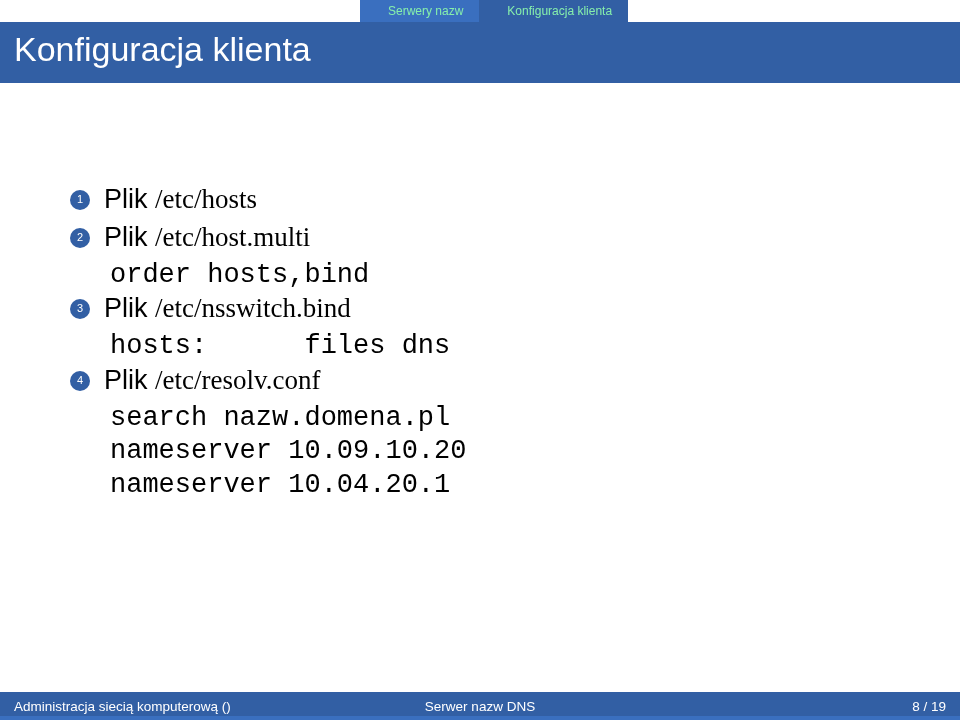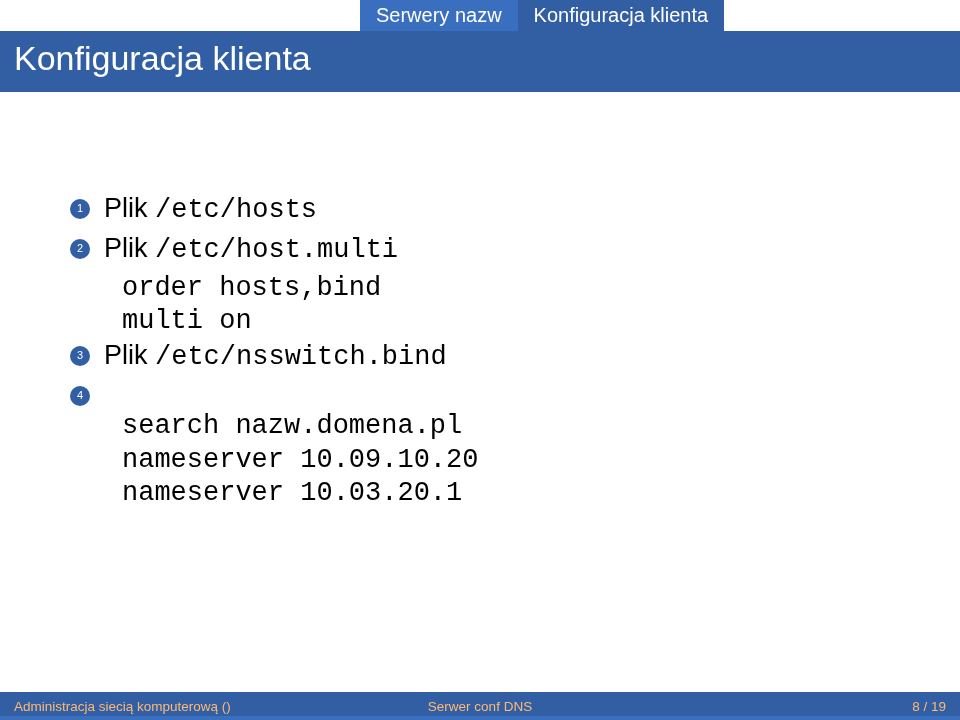--- a/index.html
+++ b/index.html
@@ -1,28 +1,28 @@
 <!DOCTYPE html>
 <html><head>
 <meta charset="utf-8">
 <style>
   * { margin: 0; padding: 0; box-sizing: border-box; }
   html, body { width: 960px; height: 720px; font-family: Helvetica, Arial, sans-serif; background: #fff; }
   .slide { width: 960px; height: 720px; display: flex; flex-direction: column; position: relative; }
   .topbar { display: flex; padding-left: 360px; }
-  .tab { font-size: 20px; color: #ffffff; padding: 4px 16px 4px 16px; }
+  .tab { font-size: 12px; color: #86efac; padding: 4px 16px 4px 28px; }
   .tab1 { background: #3a6fbf; }
   .tab2 { background: #325fa4; }
   .titlebar { background: #325fa4; color: #fff; font-size: 34px; padding: 8px 14px 14px 14px; }
   .content { flex: 1; padding: 100px 40px 0 70px; font-size: 27px; color: #000; line-height: 1.25; }
   .item { display: flex; align-items: flex-start; margin-bottom: 4px; }
   .bullet { width: 20px; height: 20px; border-radius: 50%; background: #325fa4; color: #fff; font-size: 11px; display: flex; align-items: center; justify-content: center; margin-top: 7px; margin-right: 14px; flex-shrink: 0; }
-  .ttxt { font-family: Liberation Mono, monospace; }
-  .code { font-family: "Courier New", monospace; margin-left: 52px; }
-  .footer { position: absolute; bottom: 0; left: 0; right: 0; height: 28px; background: #325fa4; color: #fdba74; font-size: 13.5px; display: flex; align-items: center; justify-content: space-between; padding: 0 14px; }
+  .ttxt { font-family: Liberation Serif, serif; }
+  .code { font-family: "Courier New", monospace; margin-left: 40px; }
+  .footer { position: absolute; bottom: 0; left: 0; right: 0; height: 28px; background: #325fa4; color: #ffffff; font-size: 13.5px; display: flex; align-items: center; justify-content: space-between; padding: 0 14px; }
   .faccent { position: absolute; bottom: 0; left: 0; right: 0; height: 4px; background: #3a6fbf; }
   .fcenter { position: absolute; left: 50%; transform: translateX(-50%); }
 </style>
 </head>
 <body>
 
 <div class="slide">
 
   <div class="topbar">
     <div class="tab tab1">Serwery nazw</div>
@@ -36,36 +36,37 @@
     <div class="item">
       <div class="bullet">1</div>
       <div><span>Plik </span><span class="ttxt">/etc/hosts</span></div>
     </div>
 
     <div class="item">
       <div class="bullet">2</div>
       <div><span>Plik </span><span class="ttxt">/etc/host.multi</span></div>
     </div>
     <div class="code">order hosts,bind</div>
-    <div class="code">multi on</div>
 
     <div class="item">
       <div class="bullet">3</div>
       <div><span>Plik </span><span class="ttxt">/etc/nsswitch.bind</span></div>
     </div>
+    <div class="code" style="white-space: pre;">hosts:      files dns</div>
 
     <div class="item">
       <div class="bullet">4</div>
+      <div><span>Plik </span><span class="ttxt">/etc/resolv.conf</span></div>
     </div>
     <div class="code">search nazw.domena.pl</div>
     <div class="code">nameserver 10.09.10.20</div>
-    <div class="code">nameserver 10.03.20.1</div>
+    <div class="code">nameserver 10.04.20.1</div>
 
   </div>
 
   <div class="footer">
     <span>Administracja siecią komputerową ()</span>
-    <span class="fcenter">Serwer conf DNS</span>
+    <span class="fcenter">Serwer nazw DNS</span>
     <span>8 / 19</span>
   </div>
   <div class="faccent"></div>
 
 </div>
 
 </body></html>

